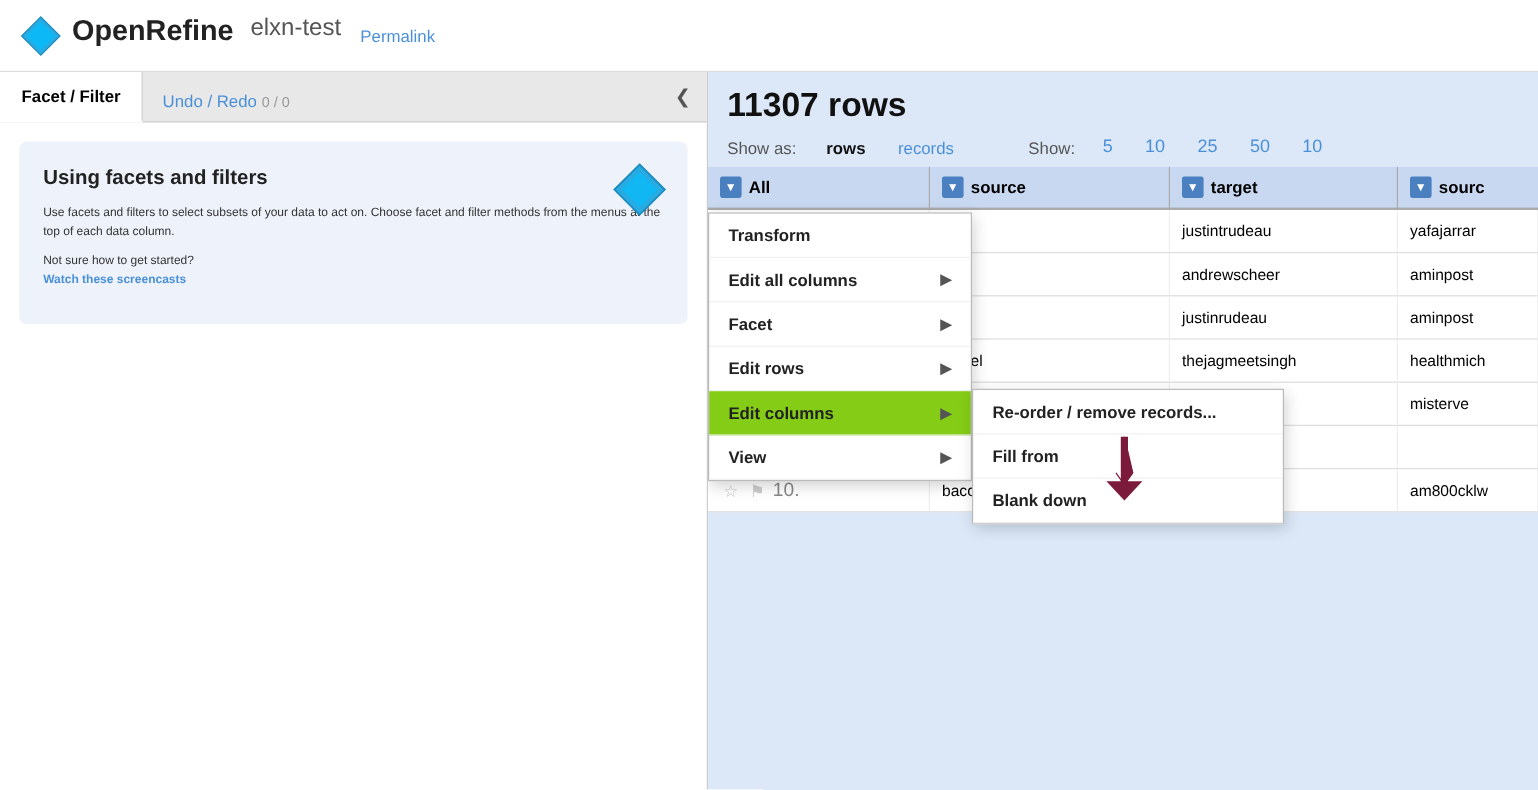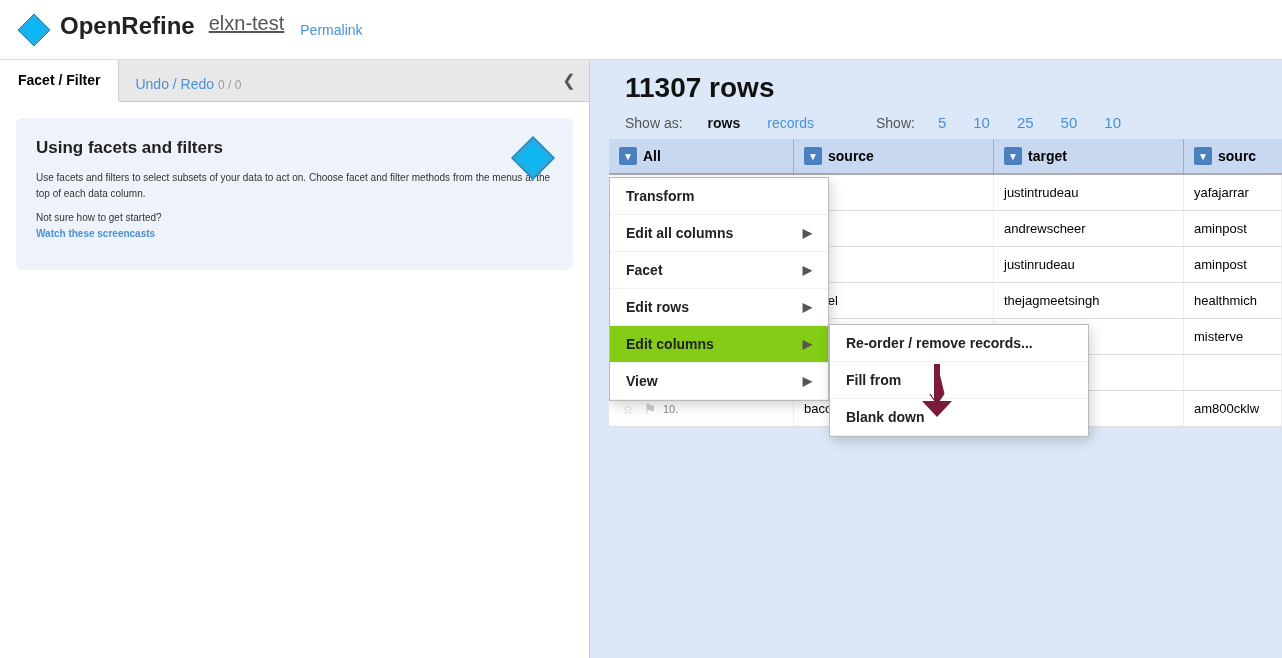--- a/index.html
+++ b/index.html
@@ -21,21 +21,20 @@
     }
     .header-title {
       font-size: 24px;
       font-weight: bold;
       color: #222;
     }
     .header-project {
       font-size: 20px;
       color: #555;
       margin-left: 6px;
-      text-decoration: underline;
     }
     .header-permalink {
       font-size: 14px;
       color: #4a90d9;
       text-decoration: none;
       margin-left: 16px;
     }
 
     
     .main-layout {
@@ -140,21 +139,20 @@
       right: 16px;
     }
 
     
     .right-panel {
       flex: 1;
       background: #dce8f8;
       display: flex;
       flex-direction: column;
       overflow: hidden;
-      padding-left: 19px;
     }
 
     .rows-header {
       padding: 12px 16px 6px 16px;
       font-size: 28px;
       font-weight: bold;
       color: #111;
     }
 
     .show-bar {
@@ -323,21 +321,21 @@
       width: 18px;
       height: 18px;
       display: flex;
       align-items: center;
       justify-content: center;
       color: #ccc;
       font-size: 14px;
     }
     .row-num {
       color: #888;
-      font-size: 11px;
+      font-size: 16px;
       min-width: 28px;
     }
 
     
     .arrow-cursor {
       position: absolute;
       right: 320px;
       top: 220px;
       z-index: 200;
       pointer-events: none;

